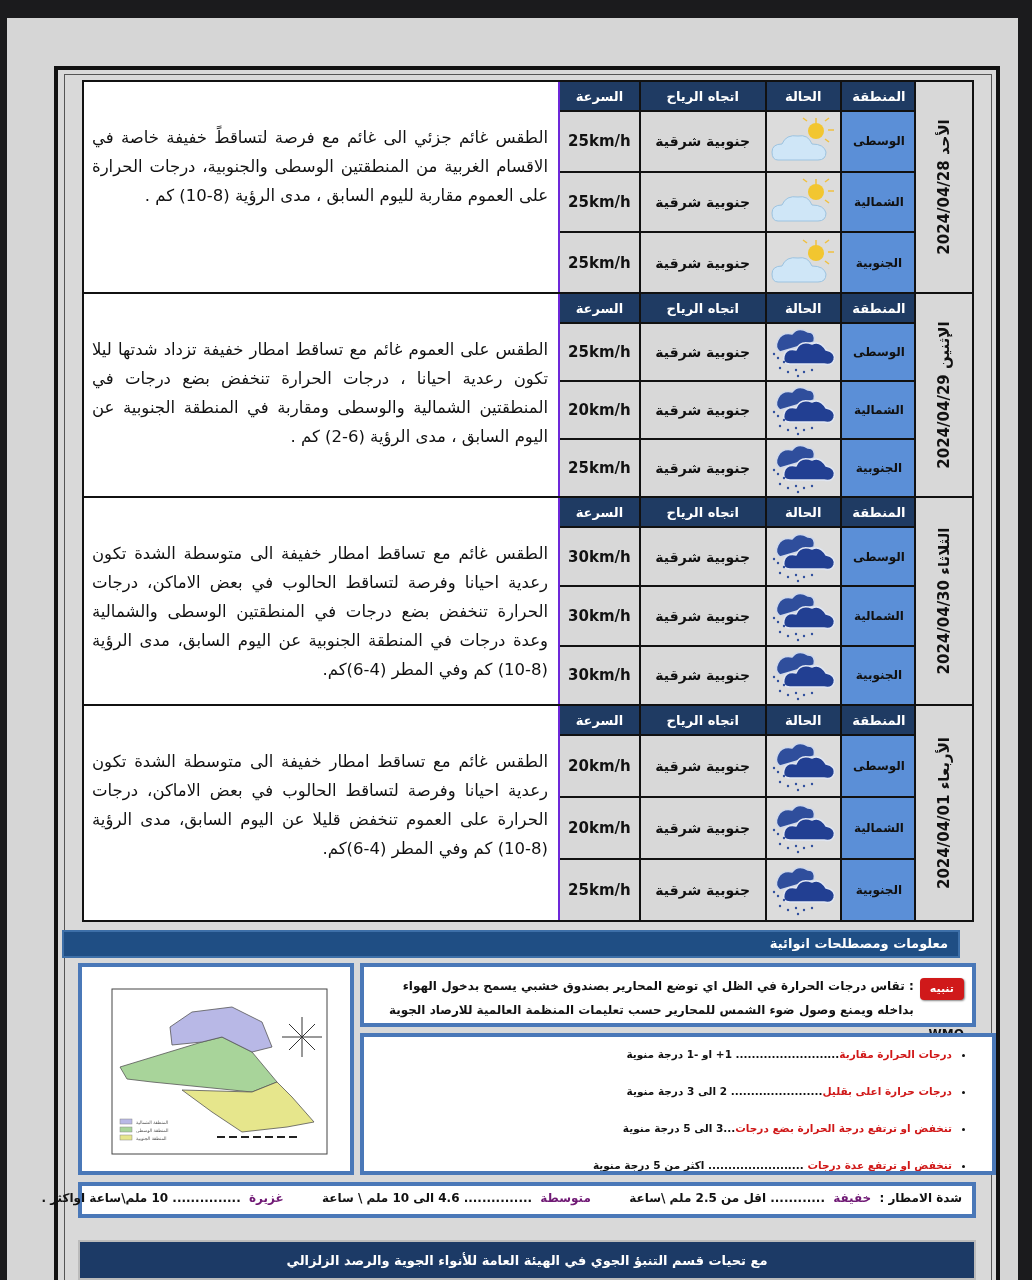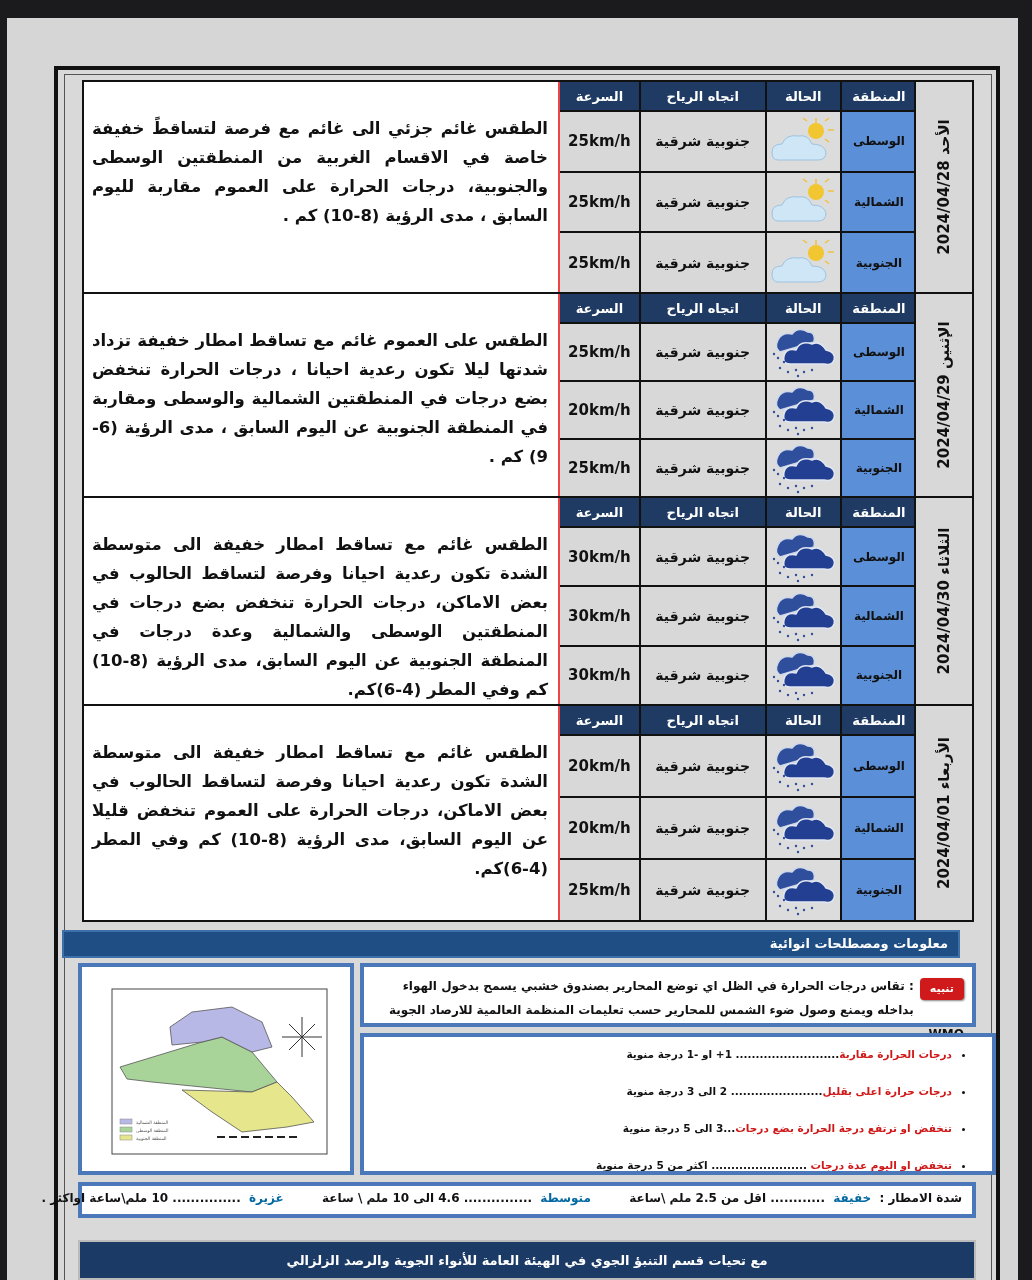--- a/index.html
+++ b/index.html
@@ -1,21 +1,21 @@
 <!DOCTYPE html>
 <html><head>
 <meta charset="utf-8">
 <style>
   html, body { margin:0; padding:0; }
   body { width:1032px; height:1280px; background:#1b1b1d; position:relative; overflow:hidden; font-family:"DejaVu Sans", sans-serif; }
   .page { position:absolute; left:7px; top:18px; width:1011px; height:1262px; background:#d6d6d6; }
   .frame { position:absolute; left:47px; top:48px; width:946px; height:1222px; border:4px solid #111; border-bottom:none; box-sizing:border-box; background:#d9d9d9; }
   .inner { position:absolute; left:6px; top:4px; width:926px; height:1300px; border-left:1px solid #555; border-right:1px solid #555; border-top:1px solid #555; }
   .day { position:absolute; left:24px; width:892px; border:2px solid #111; box-sizing:border-box; background:#d8d8d8; }
-  .desc { position:absolute; left:0; top:0; bottom:0; width:476px; background:#fff; border-right:2px solid #ef4444; box-sizing:border-box; direction:rtl; text-align:justify; text-align-last:right; font-weight:bold; font-family:"DejaVu Sans", sans-serif; font-size:16.5px; line-height:29px; padding:32px 10px 0 8px; color:#111; }
+  .desc { position:absolute; left:0; top:0; bottom:0; width:476px; background:#fff; border-right:2px solid #6d28d9; box-sizing:border-box; direction:rtl; text-align:justify; text-align-last:right; font-weight:normal; font-family:"DejaVu Sans", sans-serif; font-size:16.5px; line-height:29px; padding:41px 10px 0 8px; color:#111; }
   .tbl { position:absolute; left:476px; top:0; bottom:0; width:356px; }
   .hdr { position:absolute; top:0; height:28px; left:0; right:0; display:flex; direction:ltr; }
   .hcell { background:#1f3b63; color:#fff; font-size:13px; font-weight:bold; display:flex; align-items:center; justify-content:center; border-right:2px solid #111; box-sizing:border-box; }
   .rows { position:absolute; top:28px; bottom:0; left:0; right:0; display:flex; flex-direction:column; }
   .row { flex:1; display:flex; border-top:2px solid #111; }
   .c { display:flex; align-items:center; justify-content:center; border-right:2px solid #111; box-sizing:border-box; font-weight:bold; color:#111; }
   .w1 { width:86px; } .w2 { width:134px; } .w3 { width:80px; } .w4 { width:79px; border-right:none; }
   .speed { font-size:15px; background:#d8d8d8; }
   .dir { font-size:14px; background:#d8d8d8; }
   .icon { background:#dcdcdc; }
@@ -24,21 +24,21 @@
   .datecol span { transform:rotate(-90deg); white-space:nowrap; font-weight:bold; font-size:15px; color:#111; }
   .info-title { position:absolute; left:4px; top:860px; width:898px; height:28px; background:#1f4e84; border:2px solid #3d6fa8; box-sizing:border-box; color:#fff; font-size:13px; font-weight:bold; direction:rtl; padding:4px 10px; }
   .mapbox { position:absolute; left:20px; top:893px; width:276px; height:212px; background:#fff; border:4px solid #4a78b8; box-sizing:border-box; }
   .note { position:absolute; left:302px; top:893px; width:616px; height:64px; background:#fff; border:4px solid #4a78b8; box-sizing:border-box; direction:rtl; font-size:12px; font-weight:bold; color:#111; padding:7px 8px 0 6px; line-height:24px; }
   .badge { float:right; background:#d0191a; color:#fff; font-size:11px; border-radius:4px; padding:0 10px; margin-left:6px; margin-top:4px; line-height:22px; box-shadow:1px 1px 2px #888; }
   .terms { position:absolute; left:302px; top:963px; width:636px; height:142px; background:#fff; border:4px solid #4a78b8; box-sizing:border-box; direction:rtl; padding:6px 30px 0 0; overflow:hidden; }
   .terms ul { margin:0; padding:0 0 0 0; list-style:disc; }
   .terms li { font-size:10.5px; font-weight:bold; color:#111; height:37px; line-height:22px; margin-right:10px; }
   .terms .red { color:#d01818; }
   .intensity { position:absolute; left:20px; top:1112px; width:898px; height:36px; background:#fff; border:4px solid #4a78b8; box-sizing:border-box; direction:rtl; font-size:12px; font-weight:bold; color:#111; padding:5px 10px; white-space:nowrap; }
-  .intensity .red { color:#0369a1; margin:0 4px; }
+  .intensity .red { color:#701a75; margin:0 4px; }
   .intensity .gap { display:inline-block; width:26px; }
   .footer { position:absolute; left:20px; top:1158px; width:898px; height:40px; background:#1c3a66; border:2px solid #bbb; box-sizing:border-box; color:#fff; font-size:13px; font-weight:bold; display:flex; align-items:center; justify-content:center; direction:rtl;margin-top:12px; }
 </style>
 </head>
 <body>
 
 <div class="page">
   <div class="frame">
     <div class="inner"></div>
 
@@ -107,21 +107,21 @@
                 </div>
       <div class="c w4 region">الجنوبية</div>
     </div>
             </div>
     </div>
     <div class="datecol">
             <span>2024/04/28 الأحد</span>
           </div>
         </div>
         <div class="day" style="top: 222px; height: 206px;">
-    <div class="desc">الطقس على العموم غائم مع تساقط امطار خفيفة تزداد شدتها ليلا تكون رعدية احيانا ، درجات الحرارة تنخفض بضع درجات في المنطقتين الشمالية والوسطى ومقاربة في المنطقة الجنوبية عن اليوم السابق ، مدى الرؤية (6-9) كم .</div>
+    <div class="desc">الطقس على العموم غائم مع تساقط امطار خفيفة تزداد شدتها ليلا تكون رعدية احيانا ، درجات الحرارة تنخفض بضع درجات في المنطقتين الشمالية والوسطى ومقاربة في المنطقة الجنوبية عن اليوم السابق ، مدى الرؤية (6-2) كم .</div>
     <div class="tbl">
       <div class="hdr">
         <div class="hcell w1">السرعة</div>
         <div class="hcell w2">اتجاه الرياح</div>
         <div class="hcell w3">الحالة</div>
         <div class="hcell w4">المنطقة</div>
       </div>
       <div class="rows">
               <div class="row">
       <div class="c w1 speed">25km/h</div>
@@ -390,21 +390,21 @@
     <div class="note">
       <span class="badge">تنبيه</span>
       <span>: تقاس درجات الحرارة في الظل اي توضع المحارير بصندوق خشبي يسمح بدخول الهواء بداخله ويمنع وصول ضوء الشمس للمحارير حسب تعليمات المنظمة العالمية للارصاد الجوية WMO</span>
     </div>
 
     <div class="terms">
       <ul id="terms-list">
           <li><span class="red">درجات الحرارة مقاربة</span><span>..........................  1+  او -1 درجة منوية</span></li>
           <li><span class="red">درجات حرارة اعلى بقليل</span><span>.......................  2  الى  3 درجة منوية</span></li>
           <li><span class="red">تنخفض او ترتفع درجة الحرارة بضع درجات</span><span>...3  الى  5 درجة منوية</span></li>
-          <li><span class="red">تنخفض او اليوم عدة درجات</span><span> ........................ اكثر من 5 درجة منوية</span></li>
+          <li><span class="red">تنخفض او ترتفع عدة درجات</span><span> ........................ اكثر من 5 درجة منوية</span></li>
         </ul>
     </div>
 
     <div class="intensity">
       <span>شدة الامطار :</span>
       <span class="red">خفيفة</span>
       <span>............ اقل من 2.5  ملم \ساعة</span>
       <span class="gap"></span>
       <span class="red">متوسطة</span>
       <span>............... 4.6 الى 10 ملم \ ساعة</span>

